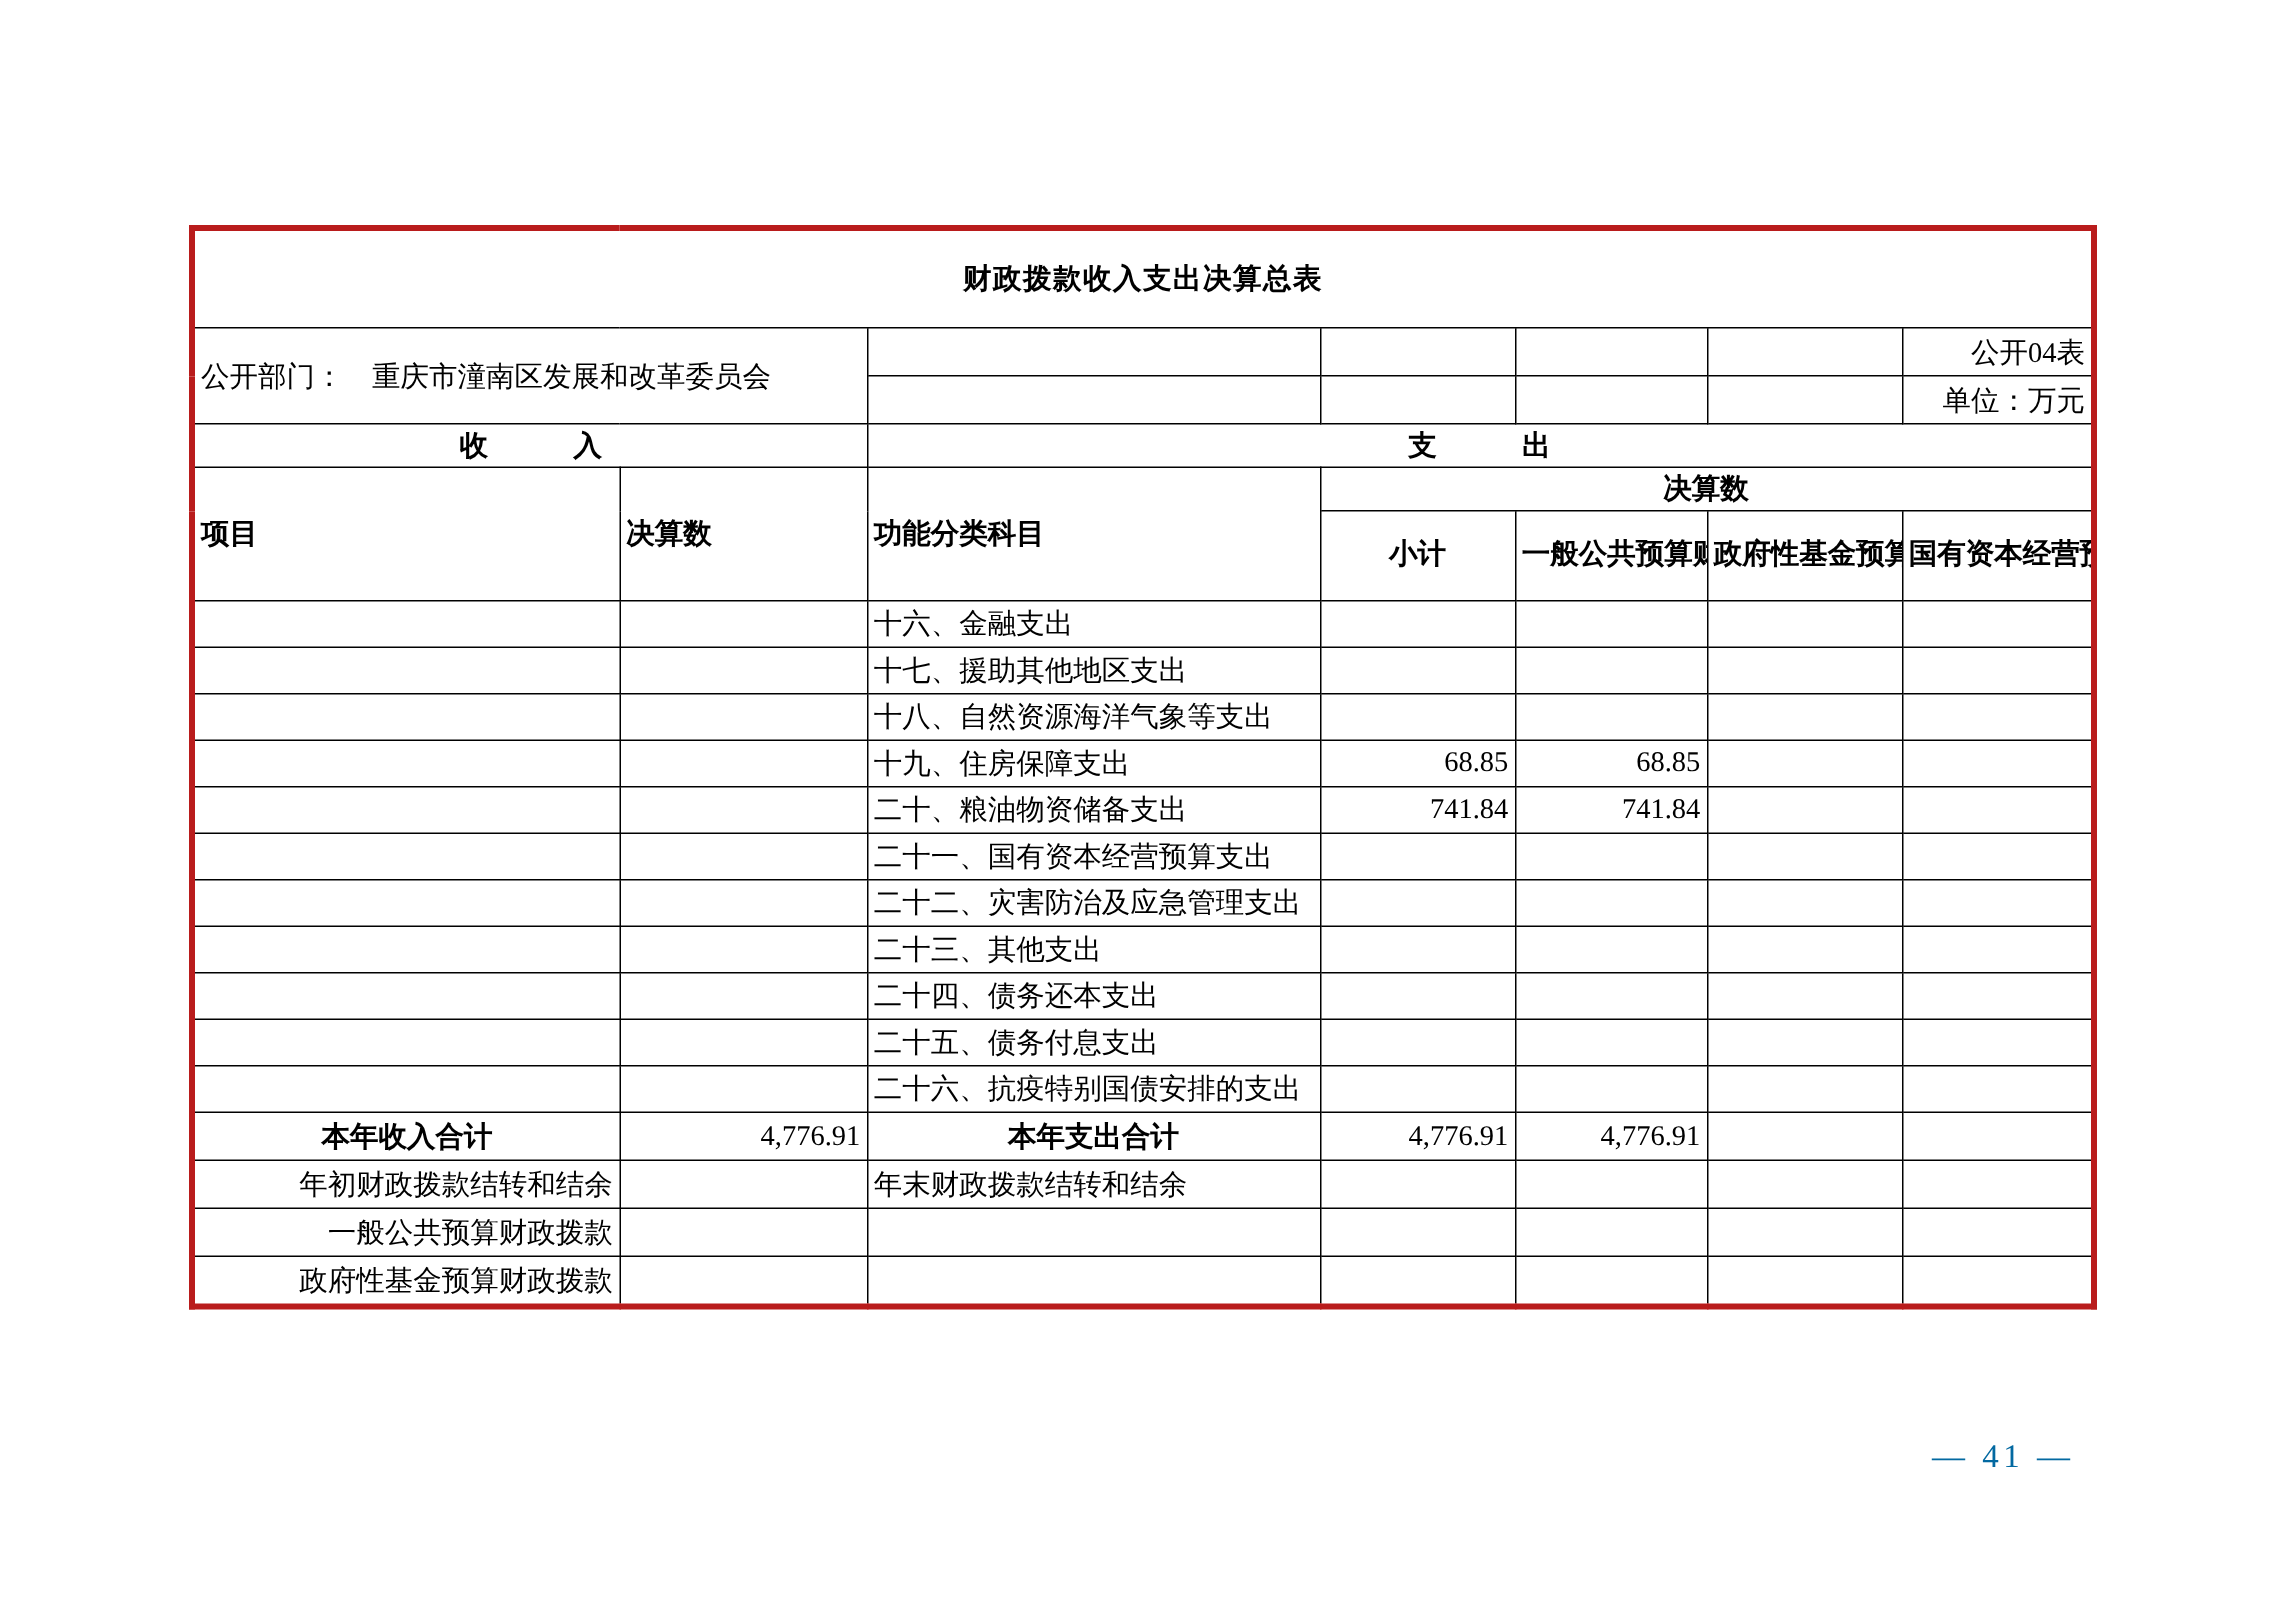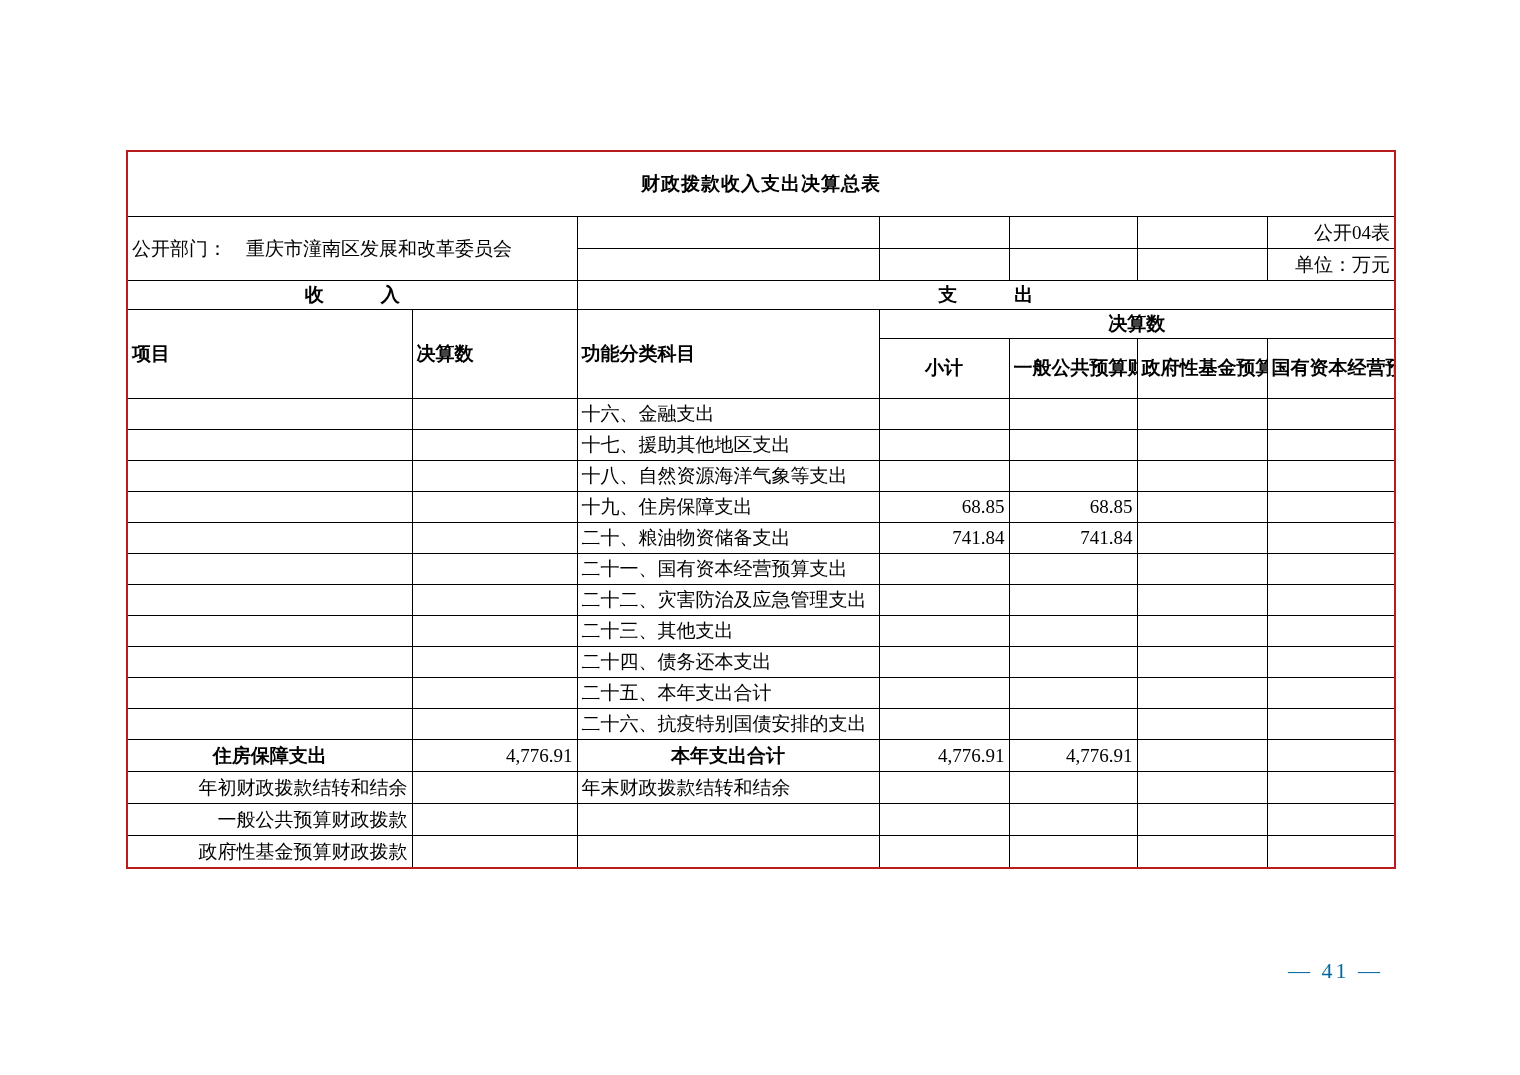--- a/index.html
+++ b/index.html
@@ -4,21 +4,21 @@
 <style>
   html,body{margin:0;padding:0;}
   body{
     width:1520px;height:1075px;background:#ffffff;color:#000;
     font-family:"Liberation Serif","DejaVu Serif",serif;
     position:relative;overflow:hidden;
   }
   .sheet{position:absolute;left:126px;top:150px;}
   table.fin{
     border-collapse:collapse;table-layout:fixed;width:1268px;
-    border:2px solid #b91c1c;
+    border:4px solid #b91c1c;
   }
   table.fin td{
     border:1px solid #000;font-size:19px;padding:0 4px;
     overflow:hidden;white-space:nowrap;vertical-align:middle;
   }
   td.title-cell{height:64px;font-size:39px;font-weight:bold;text-align:center;letter-spacing:1px;}
   tr.meta td{height:31px;}
   td.meta-left{text-align:left;padding-left:5px;font-size:20px;}
   td.meta-right{text-align:right;padding-right:5px;font-size:20px;}
   td.sec-cell{height:28px;font-weight:bold;font-size:21px;text-align:center;}
@@ -167,38 +167,38 @@
       <td class="num"></td>
       <td class="func">二十四、债务还本支出</td>
       <td class="num"></td>
       <td class="num"></td>
       <td class="num"></td>
       <td class="num"></td>
     </tr>
     <tr class="drow">
       <td class="lleft"></td>
       <td class="num"></td>
-      <td class="func">二十五、本年支出合计</td>
+      <td class="func">二十五、债务付息支出</td>
       <td class="num"></td>
       <td class="num"></td>
       <td class="num"></td>
       <td class="num"></td>
     </tr>
     <tr class="drow">
       <td class="lleft"></td>
       <td class="num"></td>
       <td class="func">二十六、抗疫特别国债安排的支出</td>
       <td class="num"></td>
       <td class="num"></td>
       <td class="num"></td>
       <td class="num"></td>
     </tr>
 
     <tr class="brow">
-      <td class="bc">住房保障支出</td>
+      <td class="bc">本年收入合计</td>
       <td class="num">4,776.91</td>
       <td class="bc">本年支出合计</td>
       <td class="num">4,776.91</td>
       <td class="num">4,776.91</td>
       <td class="num"></td>
       <td class="num"></td>
     </tr>
 
     <tr class="brow">
       <td class="lleft">年初财政拨款结转和结余</td>

